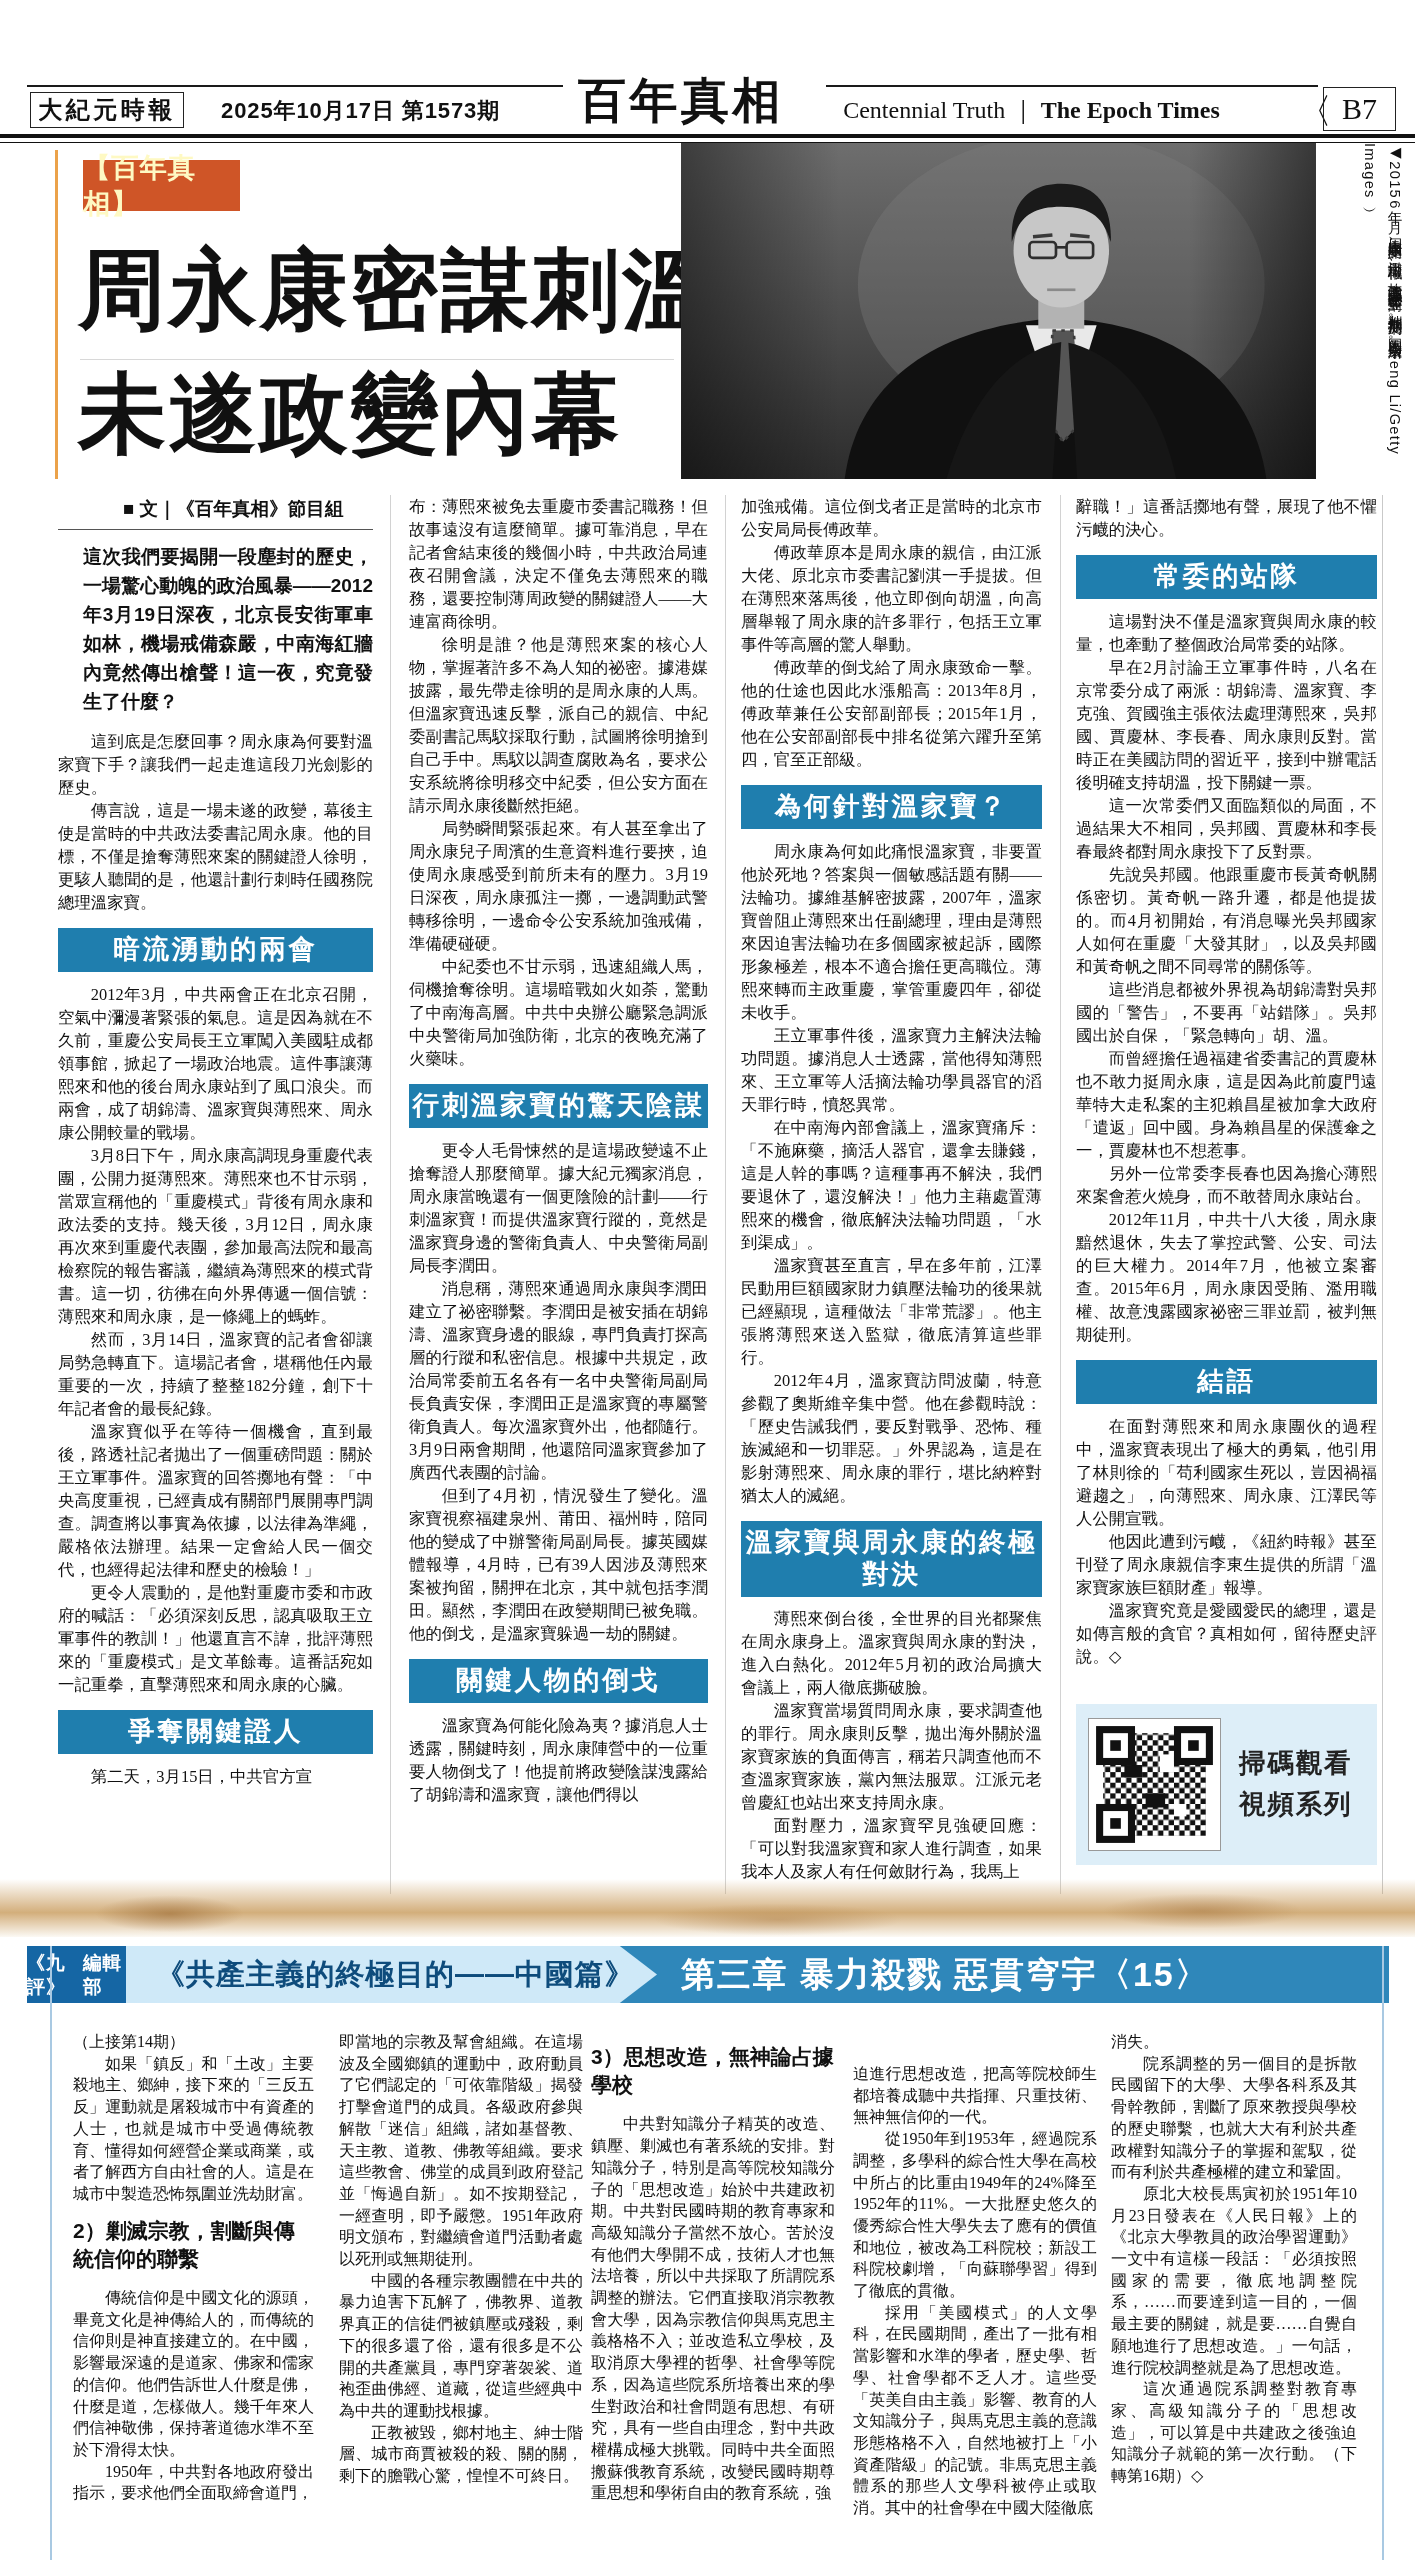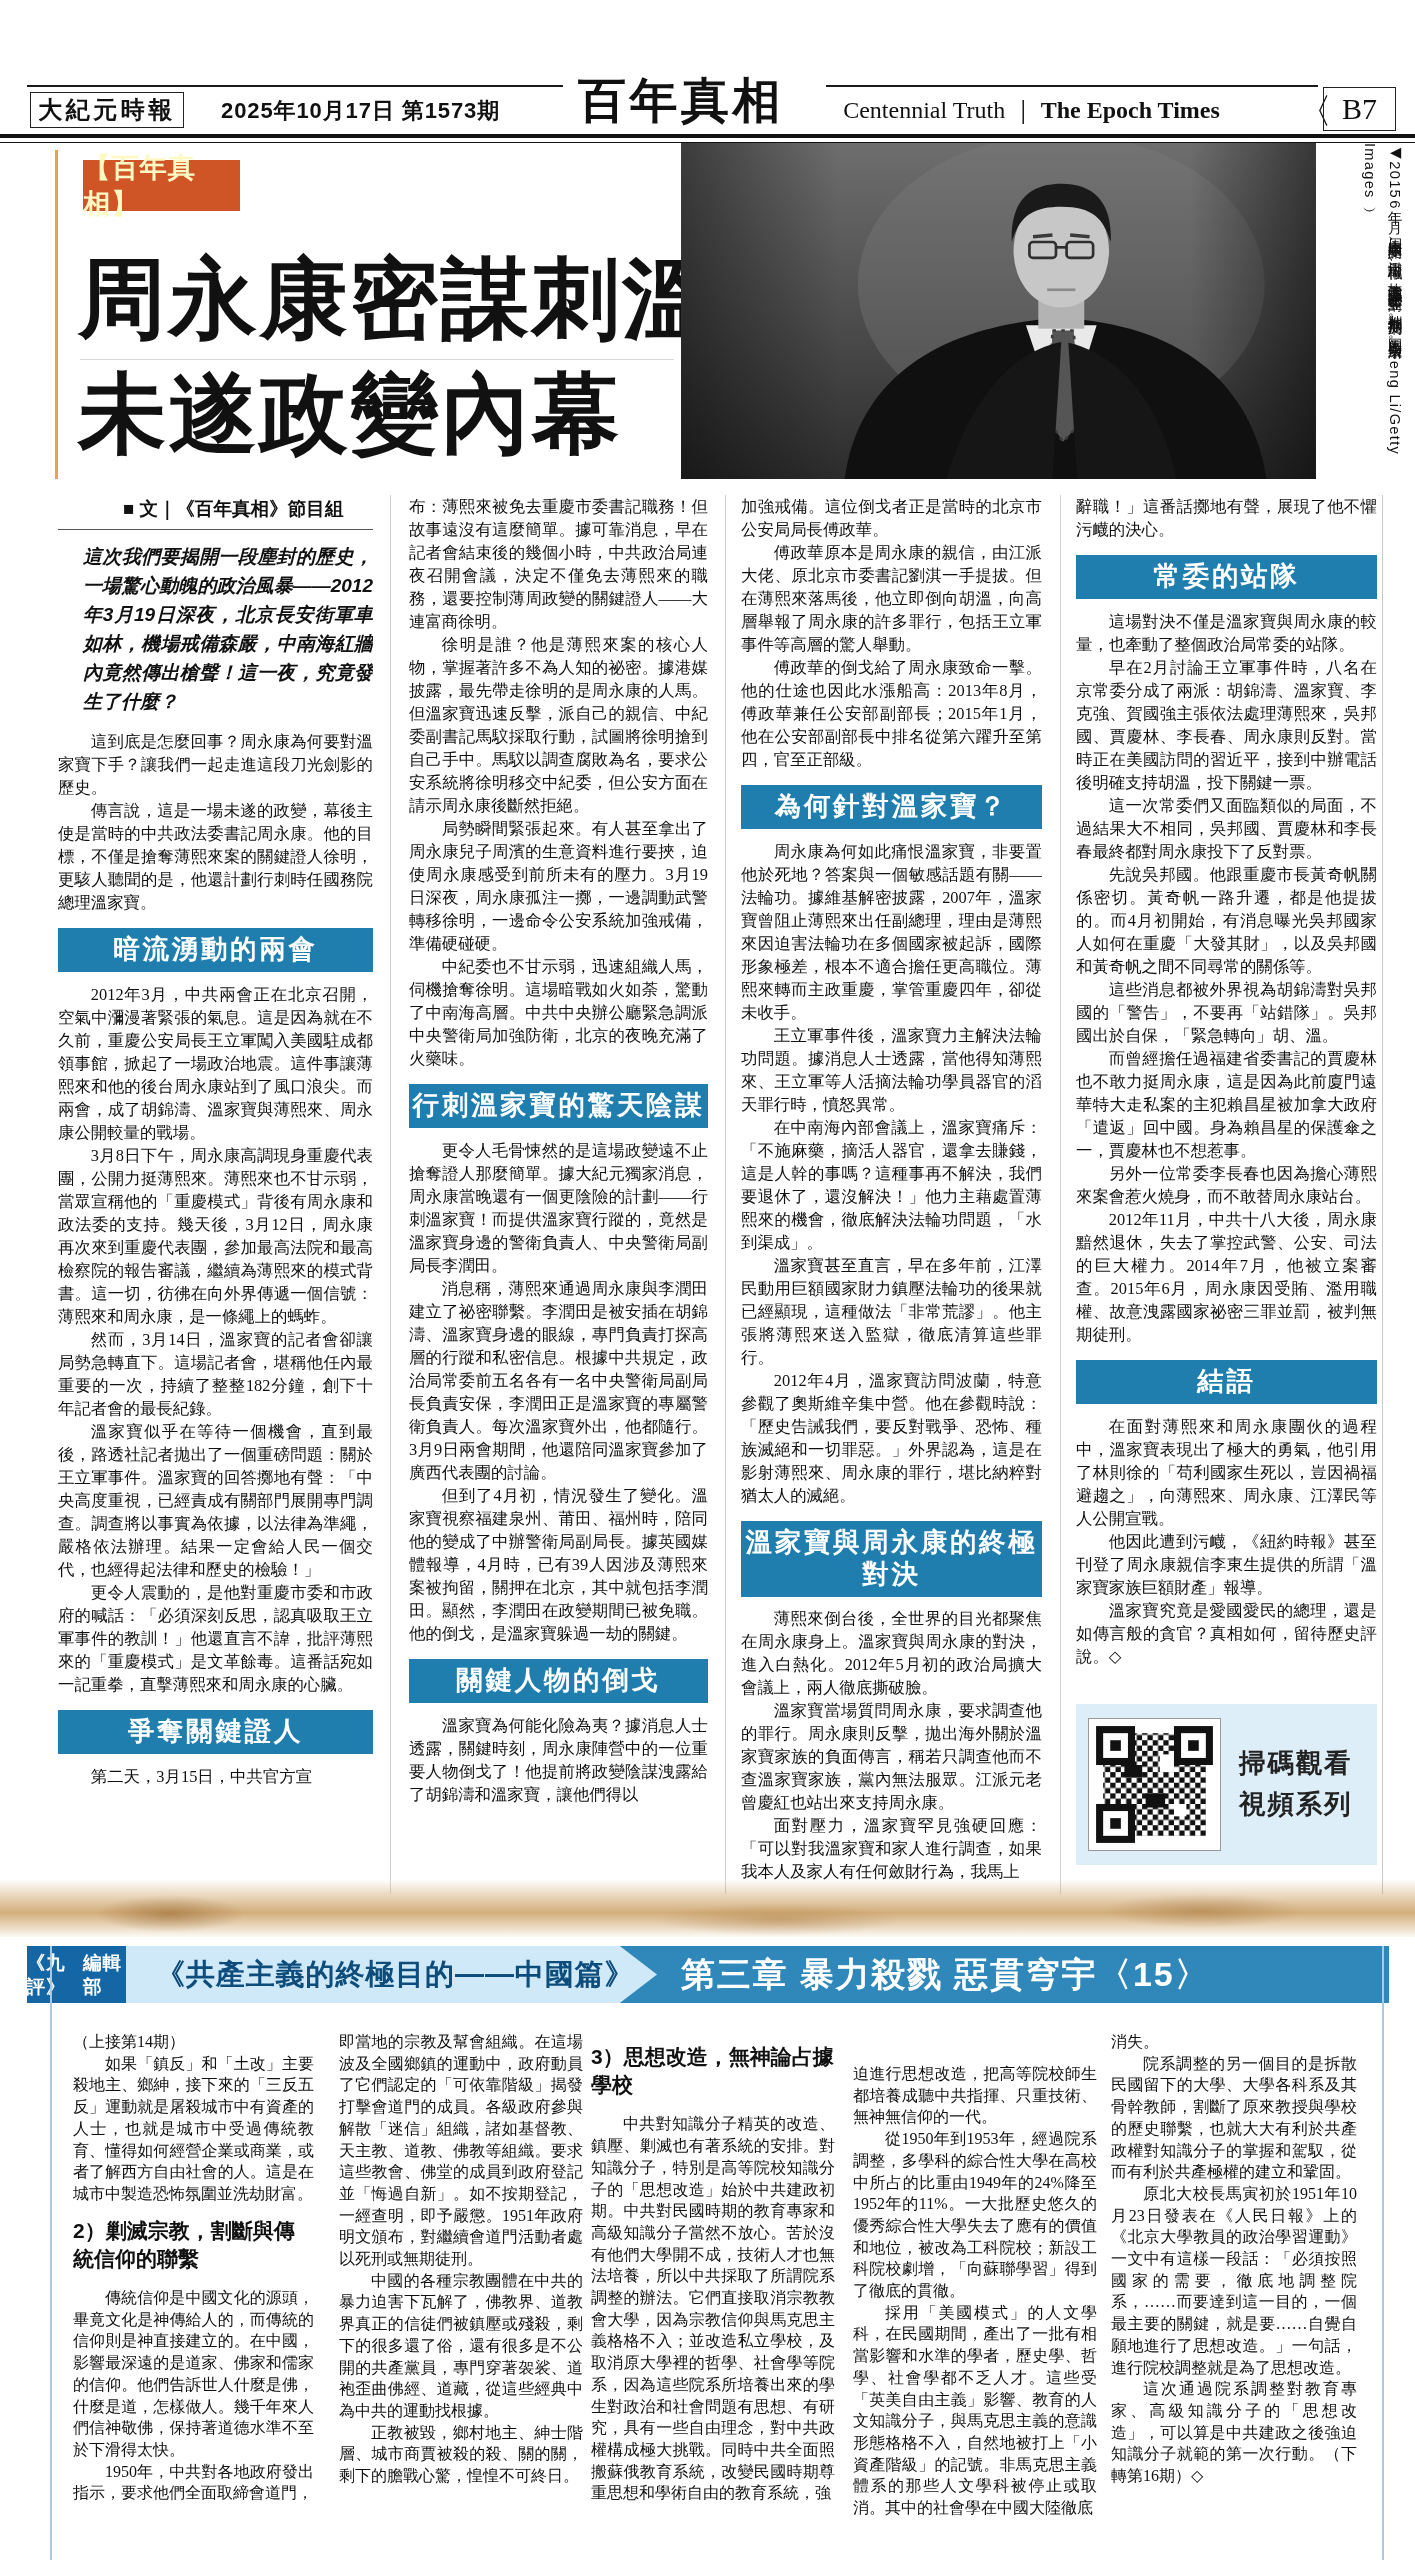--- a/index.html
+++ b/index.html
@@ -22,21 +22,21 @@
   .mast-page{position:absolute;left:1323px;top:87px;width:71px;height:42px;border:1.8px solid #222;
              display:flex;align-items:center;justify-content:center;font-size:30px;
              font-family:"Liberation Serif",serif;}
   .mast-bar1{position:absolute;left:0px;top:134px;width:1415px;height:4.4px;background:#111;}
   .mast-bar2{position:absolute;left:0px;top:142px;width:1415px;height:0.9px;background:#111;}
   
   .accent-line{position:absolute;left:55px;top:150px;width:2.7px;height:329px;background:#eba24a;}
   .badge{position:absolute;left:83px;top:160px;width:157px;height:51px;background:#cf5527;color:#fef9c3;
          display:flex;align-items:center;justify-content:center;font-family:"Liberation Sans",sans-serif;
          font-weight:bold;font-size:27.4px;letter-spacing:0.9px;}
-  .headline1{position:absolute;left:78px;top:251px;width:610px;font-family:"Liberation Sans",sans-serif;
+  .headline1{position:absolute;left:78px;top:242px;width:610px;font-family:"Liberation Sans",sans-serif;
              font-weight:900;font-size:88px;letter-spacing:2.7px;line-height:1.1;white-space:nowrap;}
   .headline-rule{position:absolute;left:80px;top:359px;width:594px;height:0.9px;background:#d8d8d8;}
   .headline2{position:absolute;left:78px;top:366px;width:610px;font-family:"Liberation Sans",sans-serif;
              font-weight:900;font-size:88px;letter-spacing:2.7px;line-height:1.1;white-space:nowrap;}
   
   .photo{position:absolute;left:681px;top:143px;width:635px;height:336px;overflow:hidden;background:#4a4a4a;}
   .photo-caption{position:absolute;left:1322px;top:143px;height:340px;width:85px;
                  writing-mode:vertical-rl;text-orientation:mixed;
                  font-family:"Liberation Sans",sans-serif;font-size:14.6px;line-height:25px;
                  letter-spacing:1.3px;color:#111;}
@@ -46,21 +46,21 @@
        text-align:justify;}
   .col1{left:58px;width:315px;}
   .col2{left:409px;width:299px;}
   .col3{left:741px;width:301px;}
   .col4{left:1076px;width:301px;}
   .gut{position:absolute;top:495px;width:0.9px;height:1399px;background:#d2d2d2;}
   .g1{left:390px;}.g2{left:725px;}.g3{left:1060px;}
   .blk-byline{font-family:"Liberation Sans",sans-serif;font-weight:bold;font-size:18.6px;
               padding:1.8px 0 8.8px 65px;border-bottom:1.8px solid #555;margin-bottom:12.4px;text-align:left;}
   .blk-intro{font-family:"Liberation Sans",sans-serif;font-weight:bold;font-size:19px;line-height:29px;
-             padding-left:25px;margin:5.3px 0 14px 0;font-style:italic;}
+             padding-left:25px;margin:5.3px 0 14px 0;}
   .blk-p{text-indent:2em;}
   .blk-pc{text-indent:0;}
   .blk-h{background:#1f7eae;color:#fff;font-family:"Liberation Sans",sans-serif;font-weight:bold;
          font-size:26.5px;letter-spacing:2.7px;text-align:center;padding:6.2px 0;margin:14px 0 10.6px 0;
          text-indent:0;line-height:1.2;}
   
   .qr-panel{background:#ddeef8;margin-top:36px;padding:14px 12.4px;display:flex;align-items:center;gap:17.7px;}
   .qr-code{width:131px;height:131px;background:#fff;border:0.9px solid #999;flex:0 0 auto;}
   .qr-text{font-family:"Liberation Sans",sans-serif;font-weight:bold;font-size:26.5px;line-height:41px;
            letter-spacing:1.8px;color:#222;}

